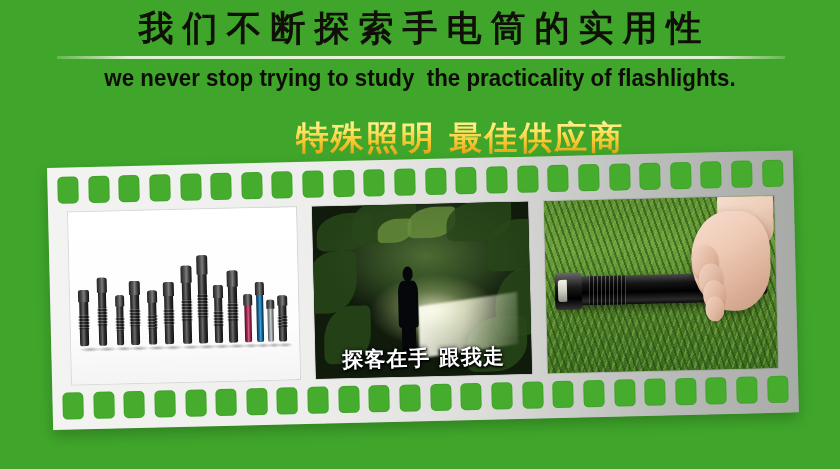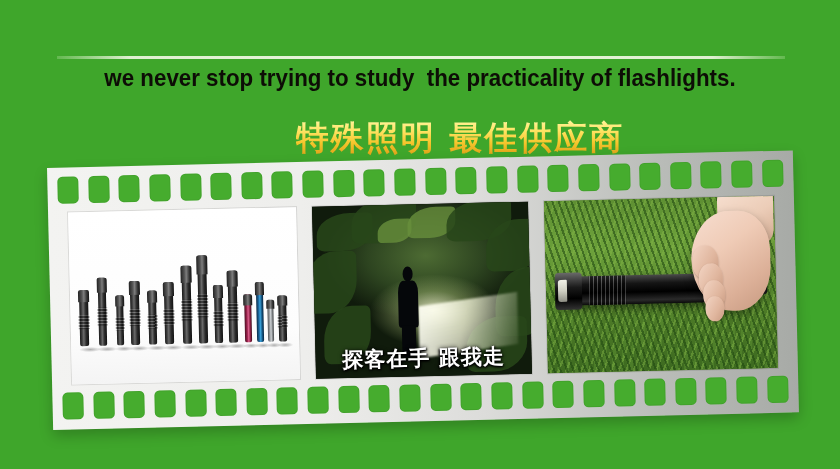--- a/index.html
+++ b/index.html
@@ -214,20 +214,21 @@
     position:absolute;right:4%;top:42%;width:20%;height:15%;
     background:linear-gradient(to bottom,#3a3a3a,#000 60%,#222);
     border-radius:3px;
   }
 </style>
 </head>
 <body>
 
 <div id="banner">
 
+  <div id="headline-zh">我们不断探索手电筒的实用性</div>
   <div id="divider"></div>
   <div id="headline-en">we never stop trying to study  the practicality of flashlights.</div>
 
   <div id="tagline-wrap">
     <div id="tagline-main">
       <div class="gold-shadow">特殊照明 最佳供应商</div>
       <span class="gold-text">特殊照明 最佳供应商</span>
     </div>
     <div id="tagline-reflection">
       <span class="gold-text">特殊照明 最佳供应商</span>

